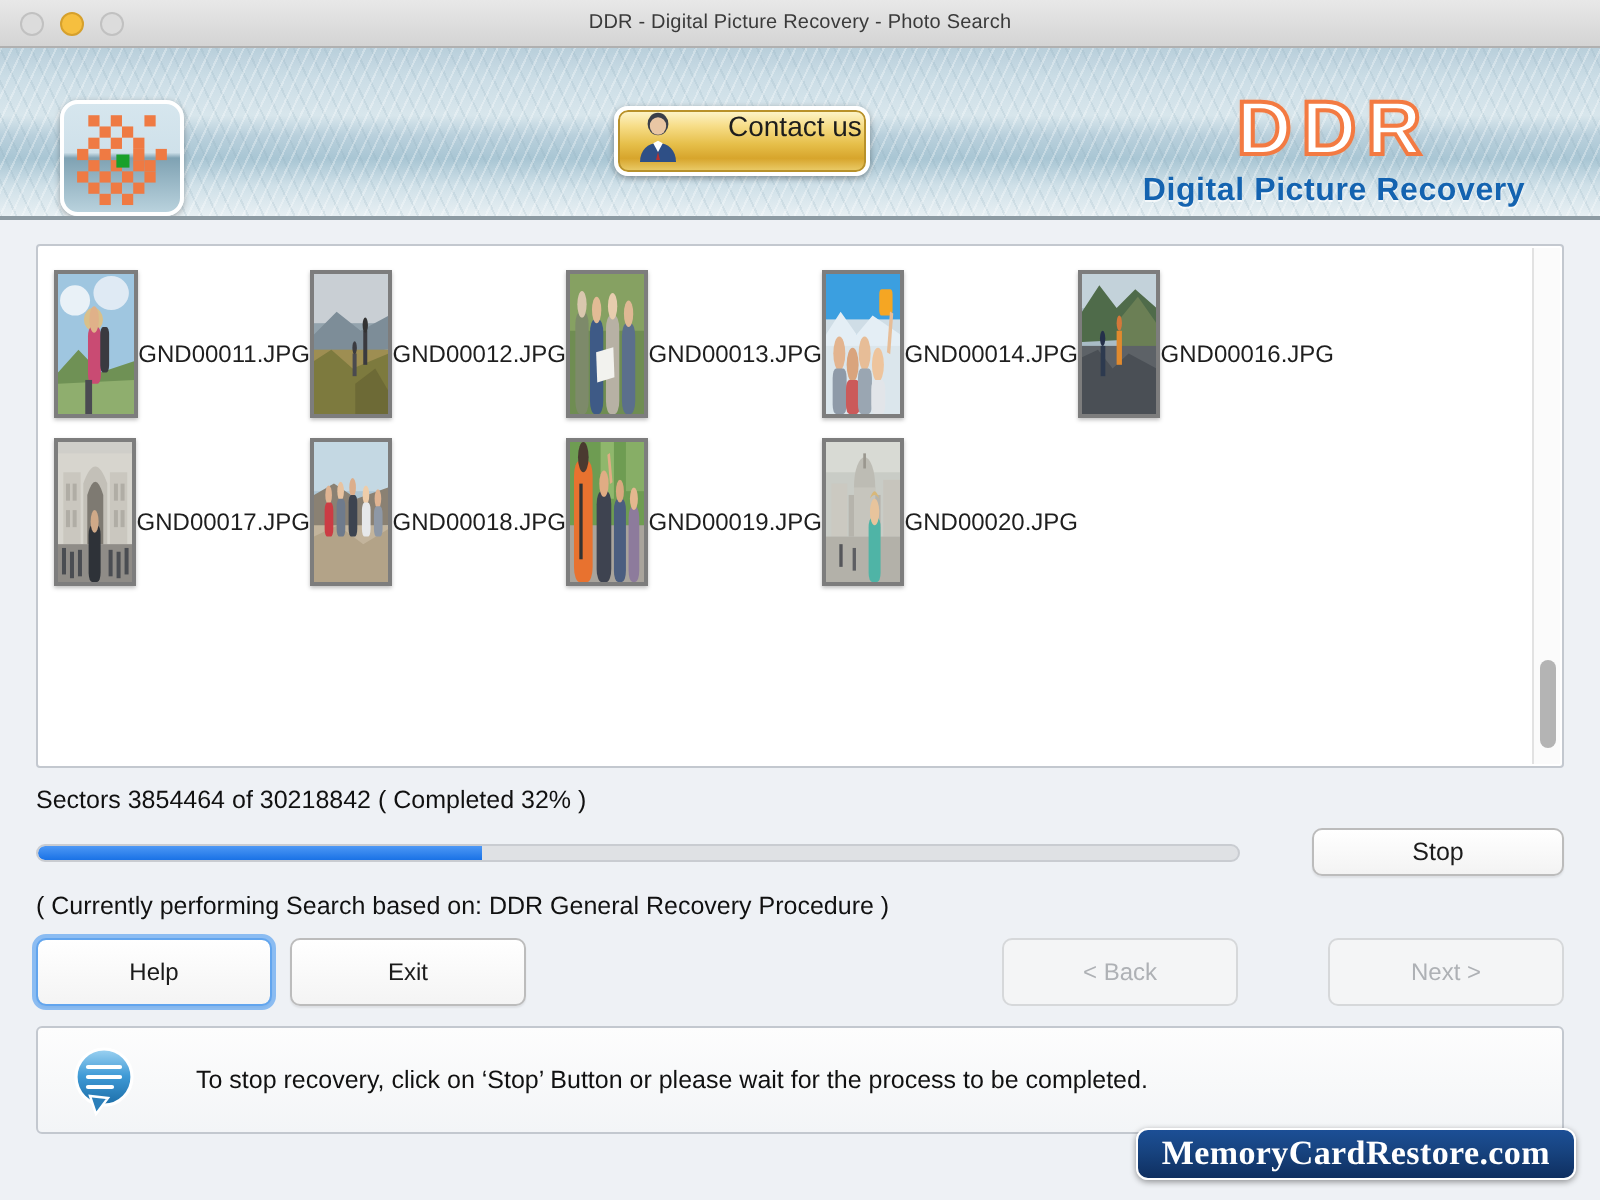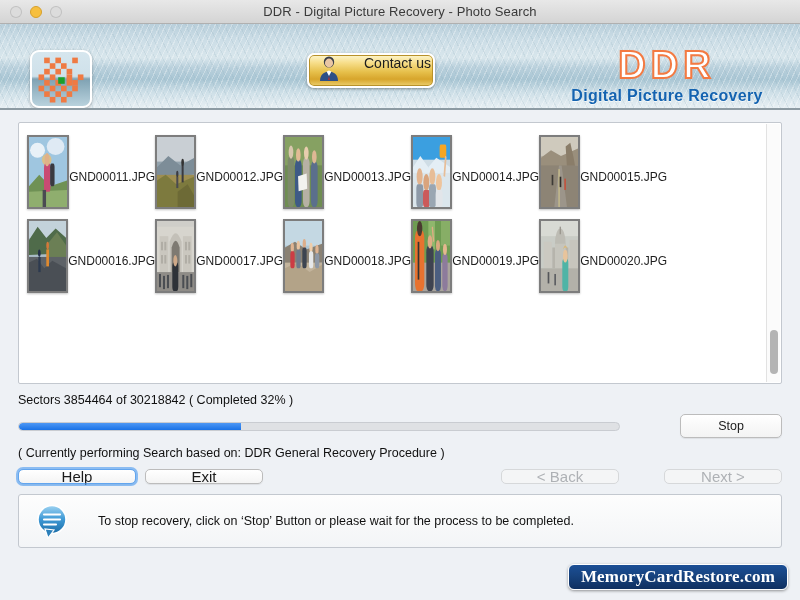--- a/index.html
+++ b/index.html
@@ -39,21 +39,21 @@
     border-radius: 50%;
     border: 1px solid rgba(0,0,0,0.12);
   }
   .light.close   { background: #dcdcdc; }
   .light.min     { background: #f6bf3f; border-color: #d6a02c; }
   .light.zoom    { background: #dcdcdc; }
   .title-text {
     position: absolute;
     left: 0; right: 0;
     text-align: center;
-    font-size: 13px;
+    font-size: 10px;
     color: #3a3a3a;
     letter-spacing: 0.1px;
   }
 
   
   .banner {
     flex: 0 0 86px;
     position: relative;
     background:
       linear-gradient(to bottom,
@@ -221,21 +221,21 @@
     border: 1px solid #c9ccd1;
     overflow: hidden;
   }
   .progress-fill {
     height: 100%;
     background: linear-gradient(to bottom, #4d98f5 0%, #1a72e6 100%);
     border-radius: 5px 0 0 5px;
   }
   .stop-btn {
     margin-left: auto;
-    width: 102px; height: 24px;
+    width: 126px; height: 24px;
     background: linear-gradient(to bottom, #ffffff 0%, #f3f3f3 100%);
     border: 1px solid #bcbcbc;
     border-radius: 5px;
     font-size: 12.5px;
     color: #1b1b1b;
     display: flex; align-items: center; justify-content: center;
     cursor: pointer;
     box-shadow: 0 1px 1px rgba(0,0,0,0.07);
   }
 
@@ -246,25 +246,25 @@
   }
 
   
   .nav-row {
     margin-top: 9px;
     display: flex;
     align-items: center;
     gap: 9px;
   }
   .btn {
-    width: 118px; height: 15px;
+    width: 118px; height: 34px;
     background: linear-gradient(to bottom, #ffffff 0%, #f4f4f4 100%);
     border: 1px solid #bcbcbc;
     border-radius: 5px;
-    font-size: 15px;
+    font-size: 12px;
     color: #1b1b1b;
     display: flex; align-items: center; justify-content: center;
     cursor: pointer;
     box-shadow: 0 1px 1px rgba(0,0,0,0.07);
   }
   .btn.focused {
     outline: 3px solid rgba(86,160,240,0.65);
     outline-offset: -1px;
     border-color: #7ab0ea;
   }
@@ -456,37 +456,20 @@
               <rect x="48" y="50" width="21" height="24" rx="5" fill="#9aa6b2"></rect>
               <circle cx="78" cy="48" r="9" fill="#eec49c"></circle>
               <rect x="68" y="56" width="21" height="18" rx="5" fill="#e2e5e9"></rect>
               <rect x="80" y="8" width="20" height="14" rx="3" fill="#f5a623"></rect>
               <rect x="94" y="20" width="5" height="22" fill="#e7bd97" transform="rotate(12 96 30)"></rect>
             </svg>
           </div>
           <div class="thumb-name">GND00014.JPG</div>
         </div>
 
-        <div class="thumb-cell">
-          <div class="thumb-img">
-            <svg viewBox="0 0 112 74" preserveAspectRatio="none">
-              <rect width="112" height="74" fill="#b9b2a3"></rect>
-              <rect width="112" height="20" fill="#cfcabd"></rect>
-              <path d="M0 22 L30 14 L60 20 L112 12 L112 30 L0 32 Z" fill="#9a8f7c"></path>
-              <path d="M74 10 L88 6 L98 22 L104 34 L78 32 Z" fill="#8a7d69"></path>
-              <rect y="30" width="112" height="44" fill="#8d8475"></rect>
-              <path d="M40 74 L54 30 L62 30 L78 74 Z" fill="#9c958a"></path>
-              <rect x="53" y="34" width="2.4" height="40" fill="#e6d98c"></rect>
-              <rect x="32" y="40" width="5" height="11" fill="#3d3a36"></rect>
-              <rect x="56" y="42" width="5" height="11" fill="#2e2b28"></rect>
-              <rect x="70" y="44" width="5" height="12" fill="#c2543f"></rect>
-            </svg>
-          </div>
-          <div class="thumb-name">GND00015.JPG</div>
-        </div>
 
         <div class="thumb-cell">
           <div class="thumb-img">
             <svg viewBox="0 0 112 74" preserveAspectRatio="none">
               <rect width="112" height="74" fill="#a9bcc6"></rect>
               <rect width="112" height="18" fill="#c3d2da"></rect>
               <path d="M0 20 L26 6 L52 18 L80 8 L112 18 L112 34 L0 36 Z" fill="#4f6b4a"></path>
               <path d="M56 24 L84 12 L112 26 L112 40 L56 40 Z" fill="#6b7f55"></path>
               <rect y="38" width="112" height="36" fill="#5d6267"></rect>
               <path d="M0 44 L24 40 L46 50 L70 42 L112 50 L112 74 L0 74 Z" fill="#4a4f55"></path>

